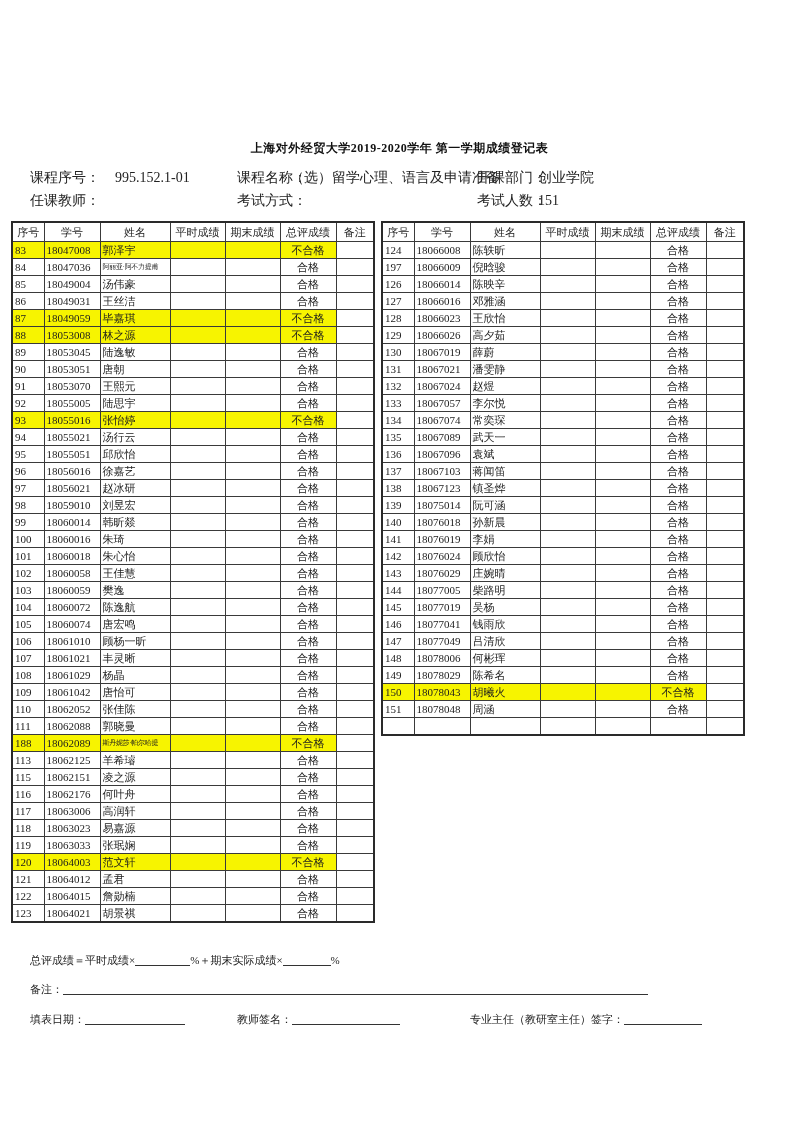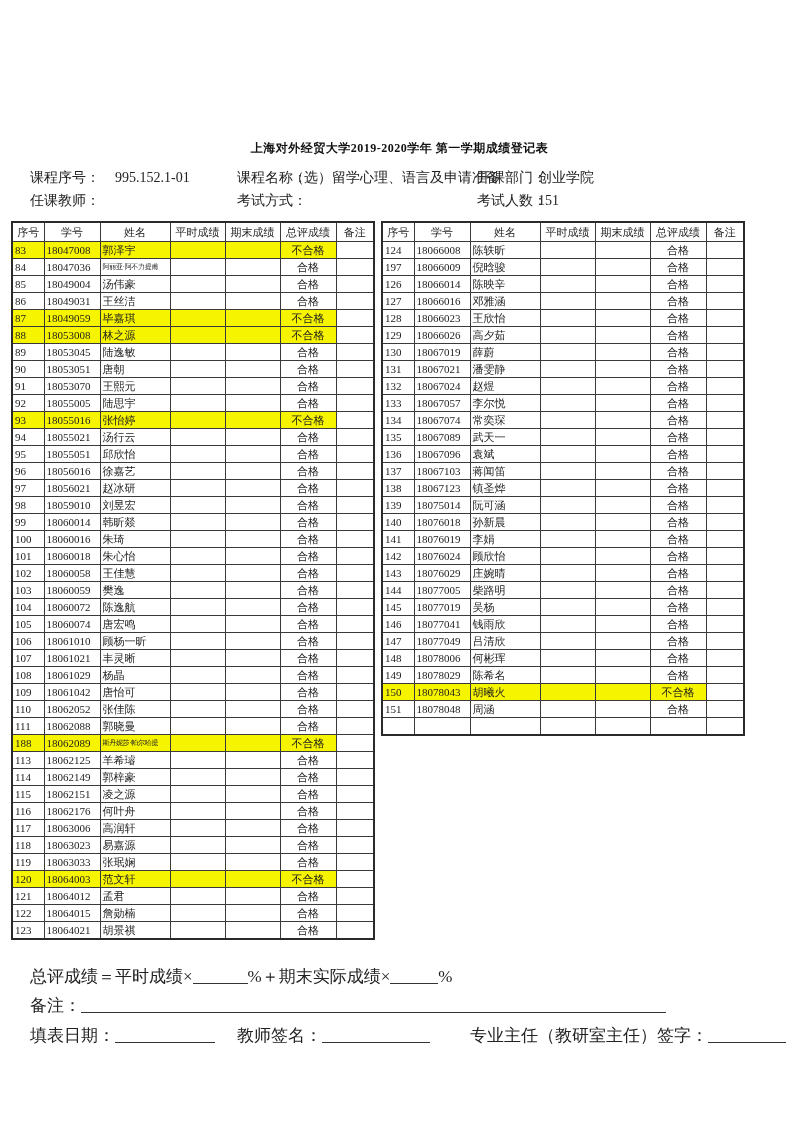--- a/index.html
+++ b/index.html
@@ -29,21 +29,21 @@
   table.grades th,table.grades td{
     border:1px solid #3a3a3a;height:16px;line-height:15px;padding:0 2px;
     overflow:hidden;white-space:nowrap;
   }
   table.grades{border:2px solid #2a2a2a;}
   table.grades th{font-weight:normal;text-align:center;height:18px;line-height:18px;}
   td:nth-child(1),td:nth-child(2),td:nth-child(3){text-align:left;}
   td:nth-child(4),td:nth-child(5),td:nth-child(6),td:nth-child(7){text-align:center;}
   td.hl{background:#f7f400;}
   td.small-name{font-size:7px;letter-spacing:-.3px;}
-  .footer{font-size:17px;color:#222;}
+  .footer{font-size:11px;color:#222;}
   .blank{display:inline-block;border-bottom:1px solid #333;height:13px;vertical-align:-2px;}
   .formula-line{margin:27px 0 0 30px;height:20px;line-height:20px;}
   .remarks-line{margin:9px 0 0 30px;height:20px;line-height:20px;}
   .sign-line{position:relative;margin-top:9px;height:22px;line-height:22px;}
   .sign-line span.grp{position:absolute;white-space:nowrap;}
   .g1{left:30px;} .g2{left:237px;} .g3{left:470px;}
 </style>
 </head>
 <body>
 
@@ -366,29 +366,20 @@
             <tr>
               <td>113</td>
               <td>18062125</td>
               <td>羊希璿</td>
               <td></td>
               <td></td>
               <td>合格</td>
               <td></td>
             </tr>
             <tr>
-              <td>114</td>
-              <td>18062149</td>
-              <td>郭梓豪</td>
-              <td></td>
-              <td></td>
-              <td>合格</td>
-              <td></td>
-            </tr>
-            <tr>
               <td>115</td>
               <td>18062151</td>
               <td>凌之源</td>
               <td></td>
               <td></td>
               <td>合格</td>
               <td></td>
             </tr>
             <tr>
               <td>116</td>

